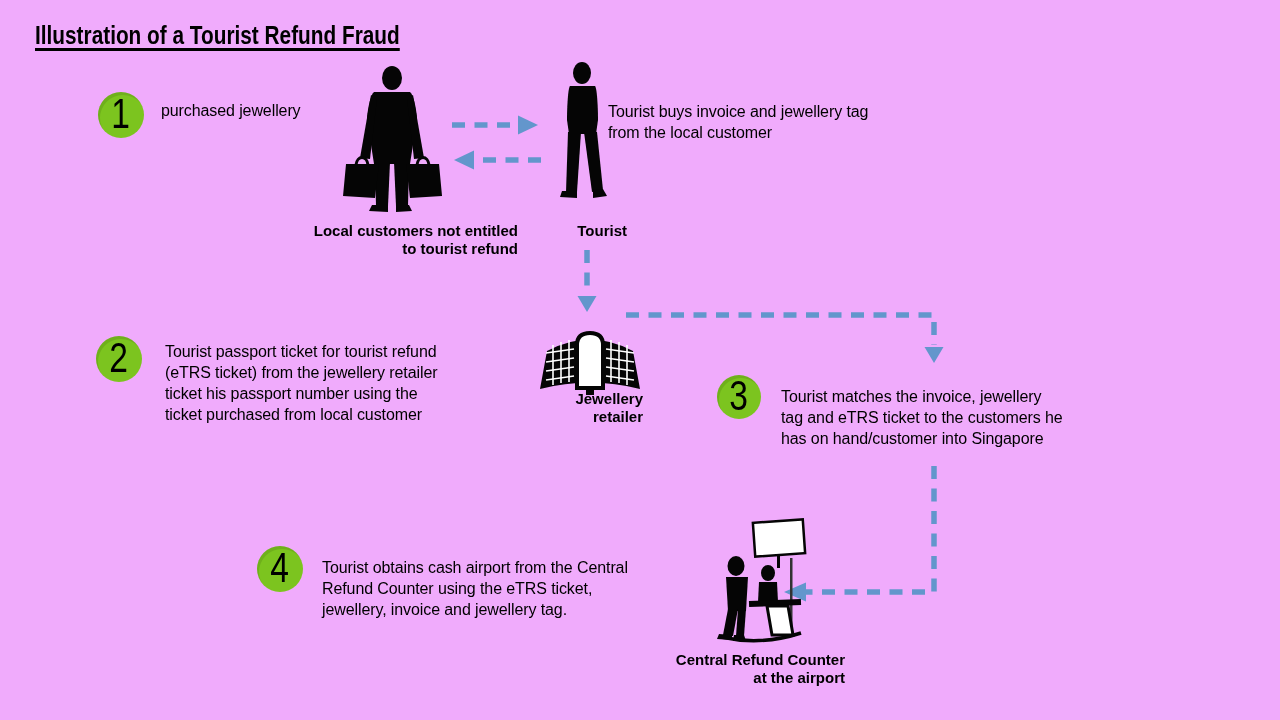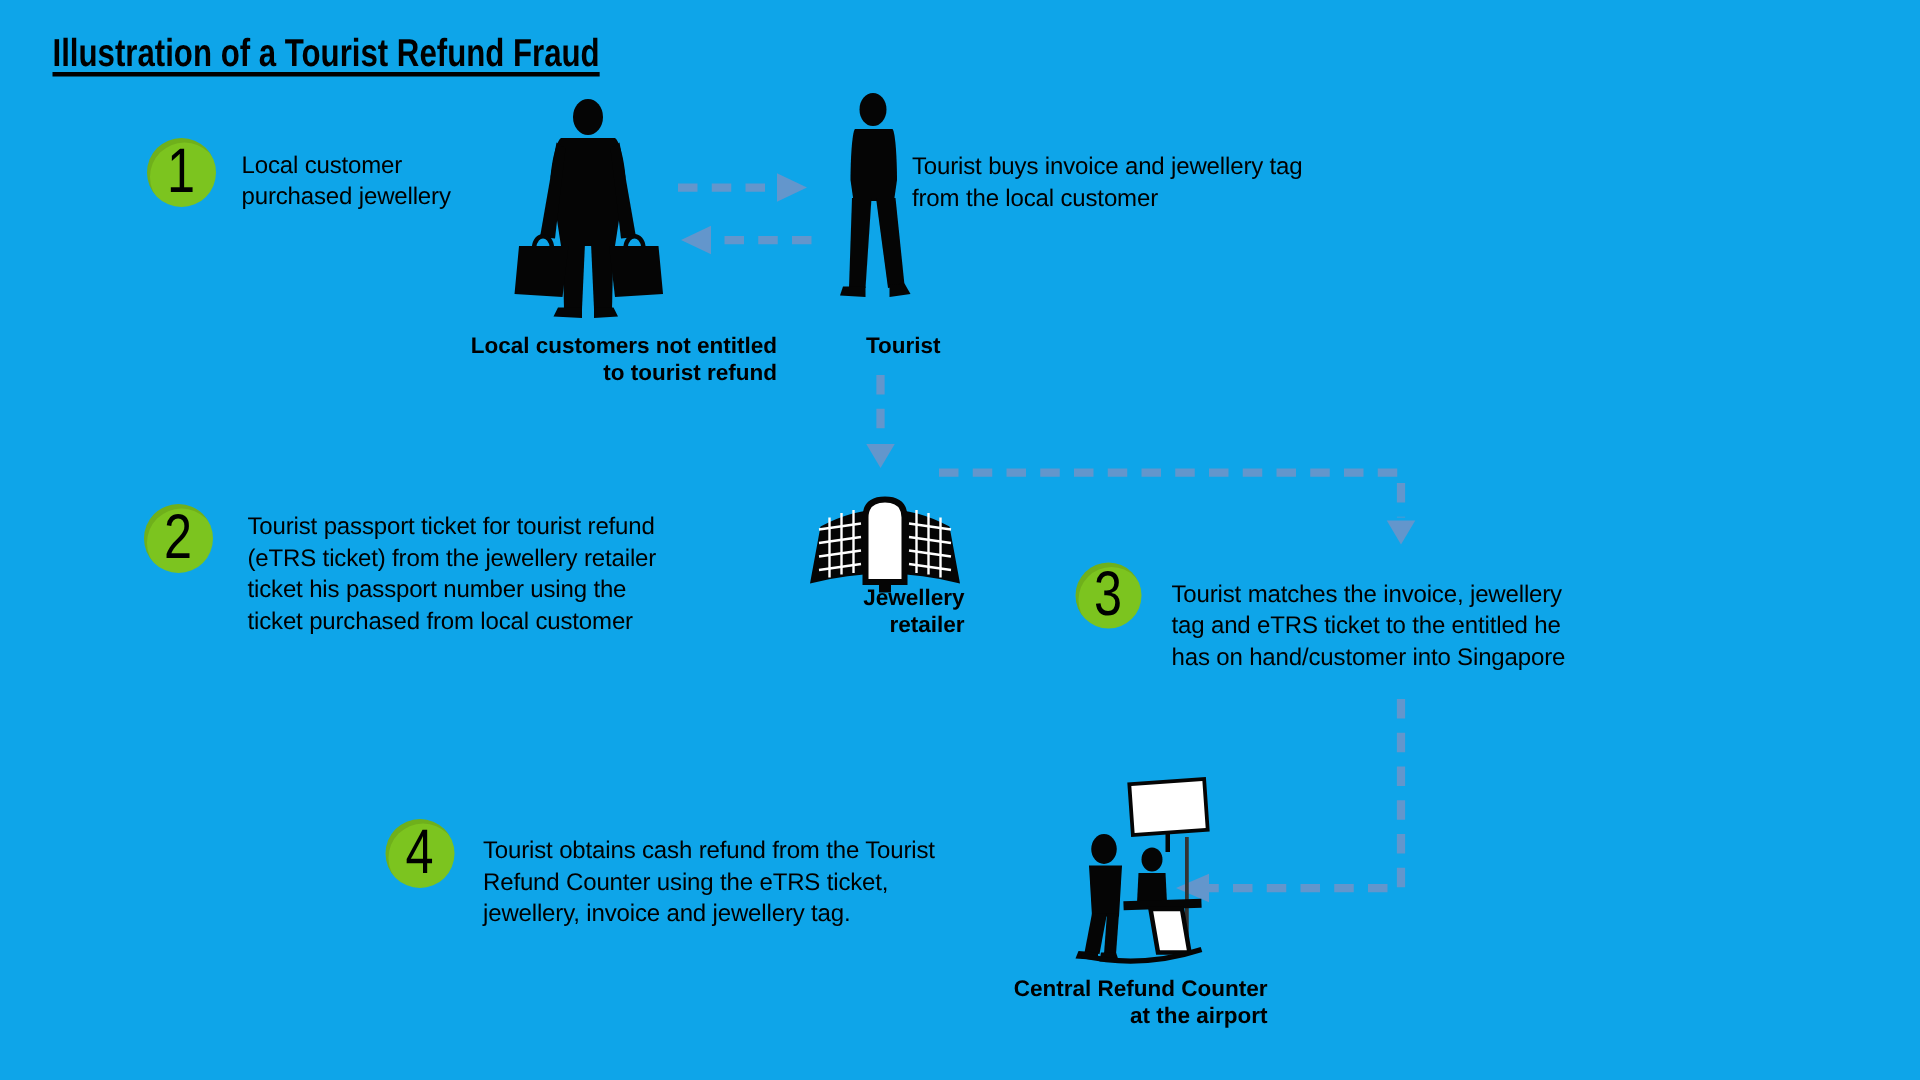--- a/index.html
+++ b/index.html
@@ -1,17 +1,17 @@
 <!DOCTYPE html>
 <html style="--step-green: #7cc41f; --arrow-blue: #6396cc; --silhouette: #050505;"><head>
 <meta charset="utf-8">
 <style>
   html,body{margin:0;padding:0;background:#fff;}
   .slide{
-    position:relative;width:1280px;height:720px;background:#0ea5e9;overflow:hidden;
+    position:relative;width:1280px;height:720px;background:#f0abfc;overflow:hidden;
     font-family:"Liberation Sans",sans-serif;color:#000;
   }
   .title{
     position:absolute;left:35px;top:20px;font-size:26px;font-weight:bold;
     transform:scaleX(.8);transform-origin:0 50%;white-space:nowrap;
     text-decoration:underline;text-decoration-thickness:2.5px;text-underline-offset:4px;
   }
   .badge{
     position:absolute;border-radius:50%;background:var(--step-green,#7cc41f);
     display:flex;align-items:center;justify-content:center;
@@ -30,21 +30,20 @@
 <body>
 
 <div class="slide">
 
   <div class="title">Illustration of a Tourist Refund Fraud</div>
 
   <div class="badge" style="left:98px;top:92px;width:46px;height:46px;">
     <span>1</span>
   </div>
   <div class="step-text" style="left:161px;top:100px;width:200px;">
-    <div>Local customer</div>
     <div>purchased jewellery</div>
   </div>
 
   <svg style="left:343px;top:66px;" width="100" height="148" viewBox="0 0 100 148">
     <g class="sil">
       <ellipse cx="49" cy="12" rx="10" ry="12"></ellipse>
       <path d="M31,26 L67,26 C70,28 73,40 74,52 L71,72 L67,98 L31,98 L27,72 L24,52 C25,40 28,28 31,26 Z"></path>
       <path d="M28,29 L34,33 L27,93 L17,92 Z"></path>
       <path d="M70,29 L64,33 L71,93 L81,92 Z"></path>
       <path d="M32,96 L47,96 L45,140 L33,140 Z"></path>
@@ -126,21 +125,21 @@
   <svg class="arrow" style="left:618px;top:303px;" width="330" height="70" viewBox="0 0 330 70">
     <polyline class="dash" points="8,12 316,12 316,42"></polyline>
     <polygon class="head" points="306.5,44 325.5,44 316,60"></polygon>
   </svg>
 
   <div class="badge" style="left:717px;top:375px;width:44px;height:44px;">
     <span>3</span>
   </div>
   <div class="step-text" style="left:781px;top:386px;width:330px;">
     <div>Tourist matches the invoice, jewellery</div>
-    <div>tag and eTRS ticket to the entitled he</div>
+    <div>tag and eTRS ticket to the customers he</div>
     <div>has on hand/customer into Singapore</div>
   </div>
 
   <div class="badge" style="left:96px;top:336px;width:46px;height:46px;">
     <span>2</span>
   </div>
   <div class="step-text" style="left:165px;top:341px;width:340px;">
     <div>Tourist passport ticket for tourist refund</div>
     <div>(eTRS ticket) from the jewellery retailer</div>
     <div>ticket his passport number using the</div>
@@ -149,21 +148,21 @@
 
   <svg class="arrow" style="left:770px;top:460px;" width="175" height="140" viewBox="0 0 175 140">
     <polyline class="dash" points="164,6 164,132 34,132"></polyline>
     <polygon class="head" points="36,122.5 36,141.5 14,132"></polygon>
   </svg>
 
   <div class="badge" style="left:257px;top:546px;width:46px;height:46px;">
     <span>4</span>
   </div>
   <div class="step-text" style="left:322px;top:557px;width:370px;">
-    <div>Tourist obtains cash refund from the Tourist</div>
+    <div>Tourist obtains cash airport from the Central</div>
     <div>Refund Counter using the eTRS ticket,</div>
     <div>jewellery, invoice and jewellery tag.</div>
   </div>
 
   <svg style="left:697px;top:516px;" width="120" height="128" viewBox="0 0 120 128">
     <g transform="rotate(-4 82 22)">
       <rect x="57" y="5" width="50" height="34" fill="#ffffff" stroke="#050505" stroke-width="2.5"></rect>
     </g>
     <rect class="sil" x="80" y="39" width="3" height="13"></rect>
     <rect x="93" y="42" width="2.5" height="78" fill="#333"></rect>

